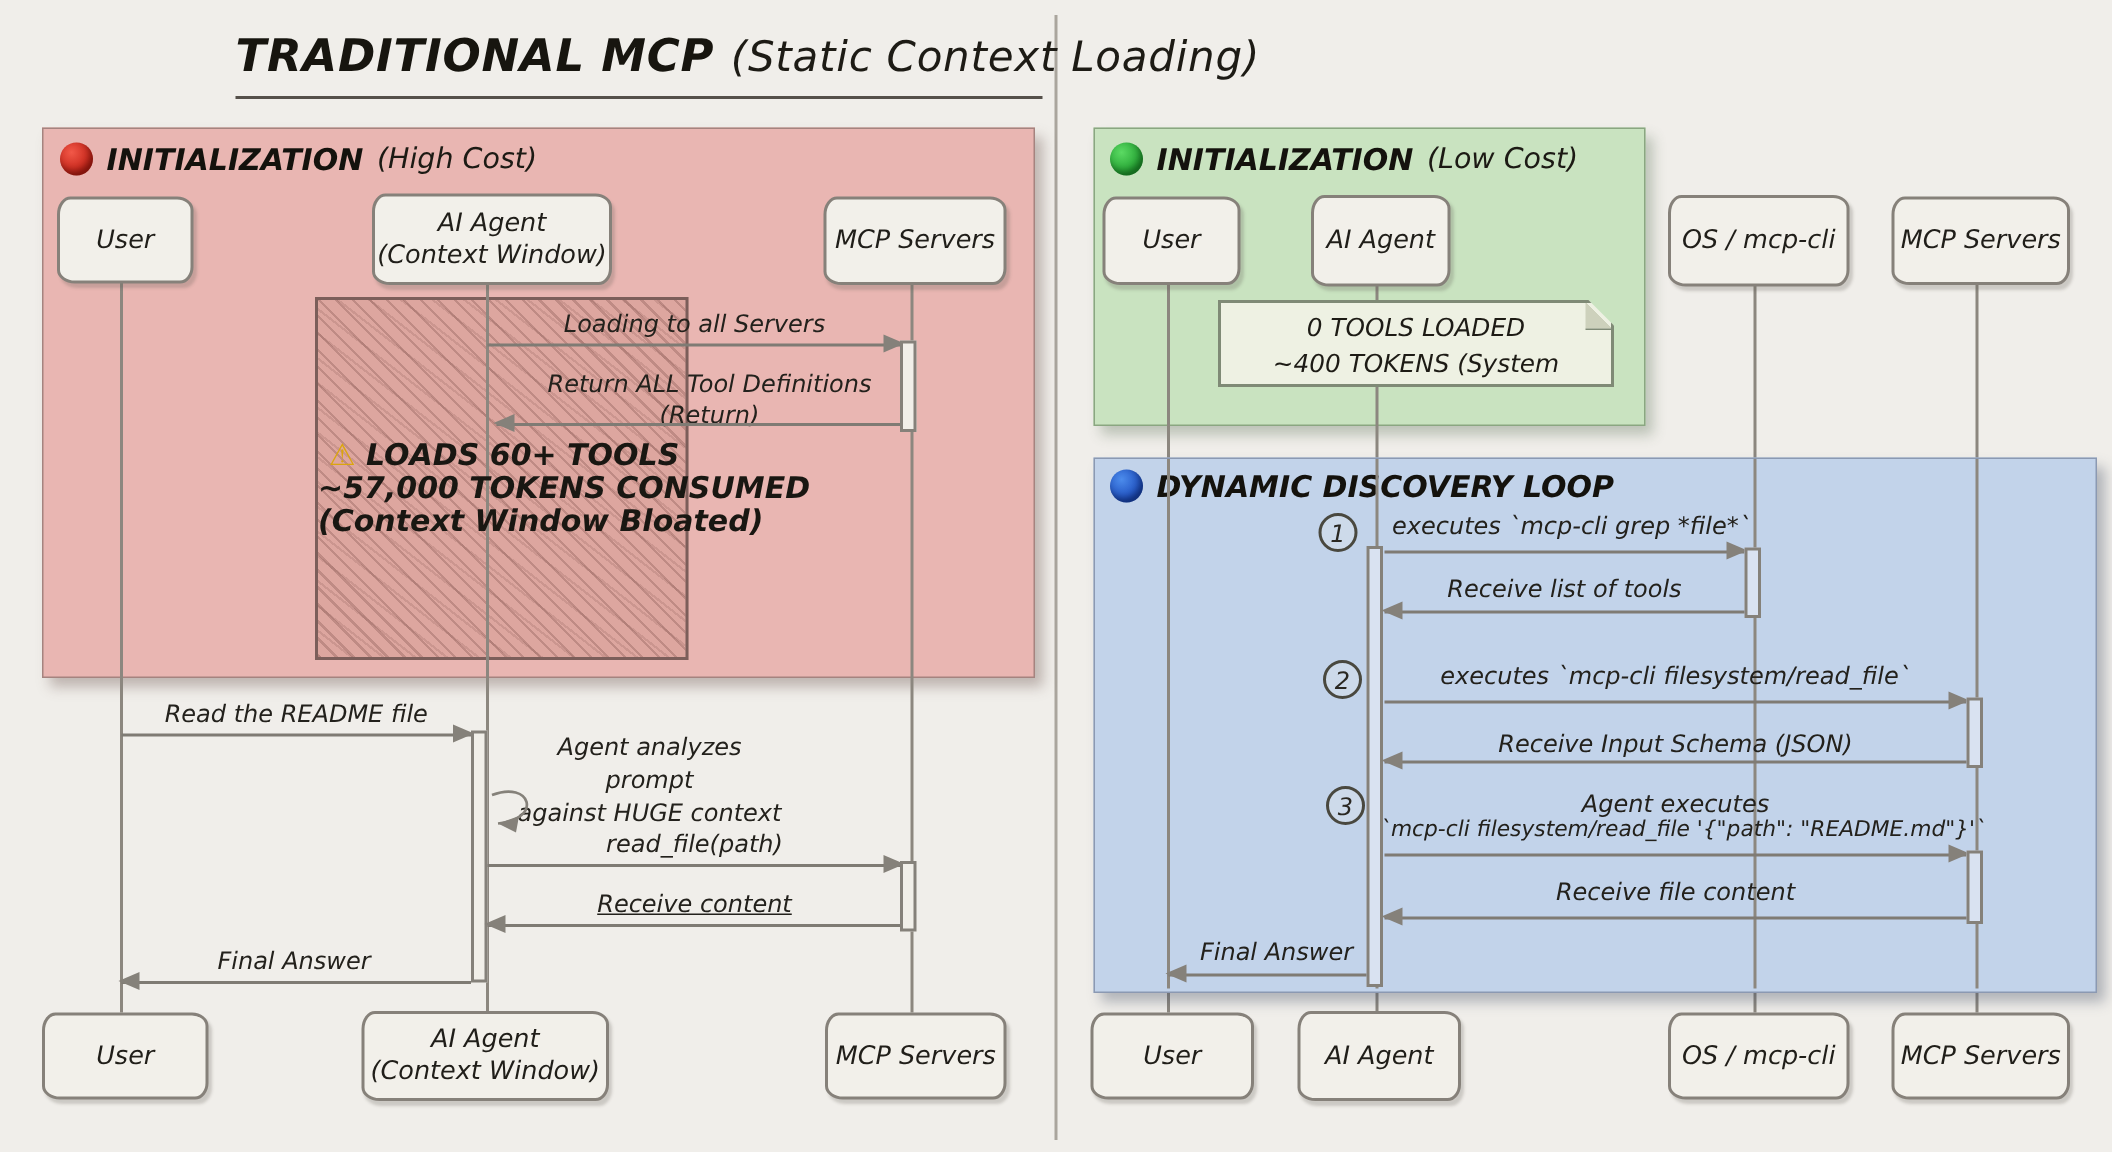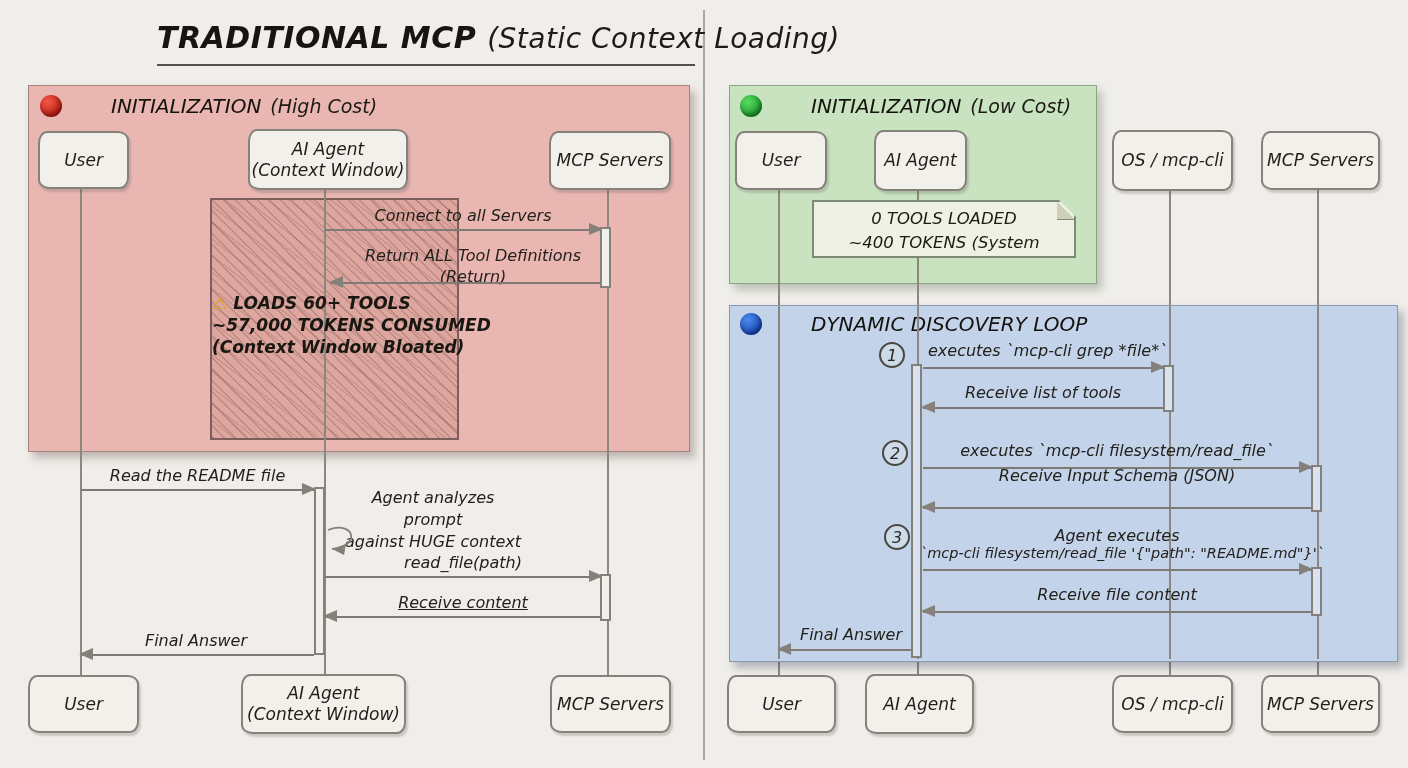--- a/index.html
+++ b/index.html
@@ -24,21 +24,21 @@
     white-space:nowrap;color:#17150f;
   }
   .big-title .t-sub{font-weight:400;font-size:28px;color:#1d1b15;}
 
   .panel{position:absolute;}
   .panel.pink{background:#e9b6b2;border:1px solid #a5837f;box-shadow:5px 6px 8px rgba(100,75,70,.35);}
   .panel.green{background:#c9e3c0;border:1px solid #8aa681;box-shadow:5px 6px 8px rgba(70,95,65,.3);}
   .panel.blue{background:#c2d3ea;border:1px solid #8b99b2;box-shadow:5px 6px 8px rgba(60,72,95,.35);}
 
   .panel-hdr{position:absolute;display:flex;align-items:center;gap:9px;white-space:nowrap;}
-  .panel-hdr .hdr-main{font-size:20px;font-weight:normal;color:#14120d;margin-left:40px;}
+  .panel-hdr .hdr-main{font-size:20px;font-weight:bold;color:#14120d;}
   .panel-hdr .hdr-sub{font-size:19px;font-weight:400;color:#1c1a14;}
   .dot{width:22px;height:22px;border-radius:50%;flex:0 0 auto;box-shadow:inset -2px -3px 4px rgba(0,0,0,.35);}
   .dot.red{background:radial-gradient(circle at 35% 30%, #f25848, #c01f14 70%);}
   .dot.green{background:radial-gradient(circle at 35% 30%, #5bda63, #1f9e2e 70%);}
   .dot.blue{background:radial-gradient(circle at 35% 30%, #4c8cec, #1a49ba 70%);}
 
   .actor{
     position:absolute;background:#f2f0ea;
     border:2px solid #86817a;
     border-radius:9px 11px 9px 12px / 12px 9px 11px 9px;
@@ -62,21 +62,21 @@
   .msg.small{font-size:14.5px;}
 
   .hatch{
     position:absolute;background-color:#dda69f;
     background-image:
       repeating-linear-gradient(45deg, rgba(122,76,71,.30) 0 1.5px, transparent 1.5px 8px),
       repeating-linear-gradient(38deg, rgba(122,76,71,.18) 0 1.5px, transparent 1.5px 13px);
     border:2px solid #7c5e5a;
   }
 
-  .warn-block{position:absolute;text-align:left;font-weight:bold;font-size:17px;
+  .warn-block{position:absolute;text-align:center;font-weight:bold;font-size:20px;
     color:#191712;line-height:22px;white-space:nowrap;}
   .warn-ic{color:#dba50e;font-style:normal;font-weight:bold;}
 
   .note{
     position:absolute;background:#eef1e3;border:2px solid #7f8a76;
     clip-path:polygon(0 0, calc(100% - 17px) 0, 100% 17px, 100% 100%, 0 100%);
     text-align:center;font-size:16.5px;line-height:24px;color:#1d1b15;
     padding-top:5px;box-sizing:border-box;
   }
   .note-fold{position:absolute;right:0;top:0;width:17px;height:17px;
@@ -119,21 +119,21 @@
     <span>User</span>
   </div>
   <div class="actor" style="left:248px;top:129px;width:156px;height:57px;">
     <span>AI Agent</span>
     <span>(Context Window)</span>
   </div>
   <div class="actor" style="left:549px;top:131px;width:118px;height:55px;">
     <span>MCP Servers</span>
   </div>
 
-  <div class="msg" style="left:330px;top:206px;width:266px;">Connect to all Servers</div>
+  <div class="msg" style="left:330px;top:206px;width:266px;">Loading to all Servers</div>
   <div class="arrow" style="left:325px;top:229px;width:276px;">
       <span class="ah-r"></span>
     </div>
   <div class="activation" style="left:600px;top:227px;width:11px;height:61px;"></div>
 
   <div class="msg" style="left:340px;top:246px;width:266px;">Return ALL Tool Definitions</div>
   <div class="msg" style="left:340px;top:267px;width:266px;">(Return)</div>
   <div class="arrow" style="left:331px;top:282px;width:269px;">
       <span class="ah-l"></span>
     </div>
@@ -244,21 +244,21 @@
     </div>
 
   <div class="stepcircle" style="left:882px;top:440px;">
       <span>2</span>
     </div>
   <div class="msg" style="left:928px;top:441px;width:378px;">executes `mcp-cli filesystem/read_file`</div>
   <div class="arrow" style="left:923px;top:467px;width:388px;">
       <span class="ah-r"></span>
     </div>
   <div class="activation tint-b" style="left:1311px;top:465px;width:11px;height:47px;"></div>
-  <div class="msg" style="left:928px;top:466px;width:378px;">Receive Input Schema (JSON)</div>
+  <div class="msg" style="left:928px;top:486px;width:378px;">Receive Input Schema (JSON)</div>
   <div class="arrow" style="left:923px;top:507px;width:388px;">
       <span class="ah-l"></span>
     </div>
 
   <div class="stepcircle" style="left:884px;top:524px;">
       <span>3</span>
     </div>
   <div class="msg" style="left:928px;top:526px;width:378px;">Agent executes</div>
   <div class="msg small" style="left:920px;top:545px;width:400px;">`mcp-cli filesystem/read_file '{"path": "README.md"}'`</div>
   <div class="arrow" style="left:923px;top:569px;width:388px;">

